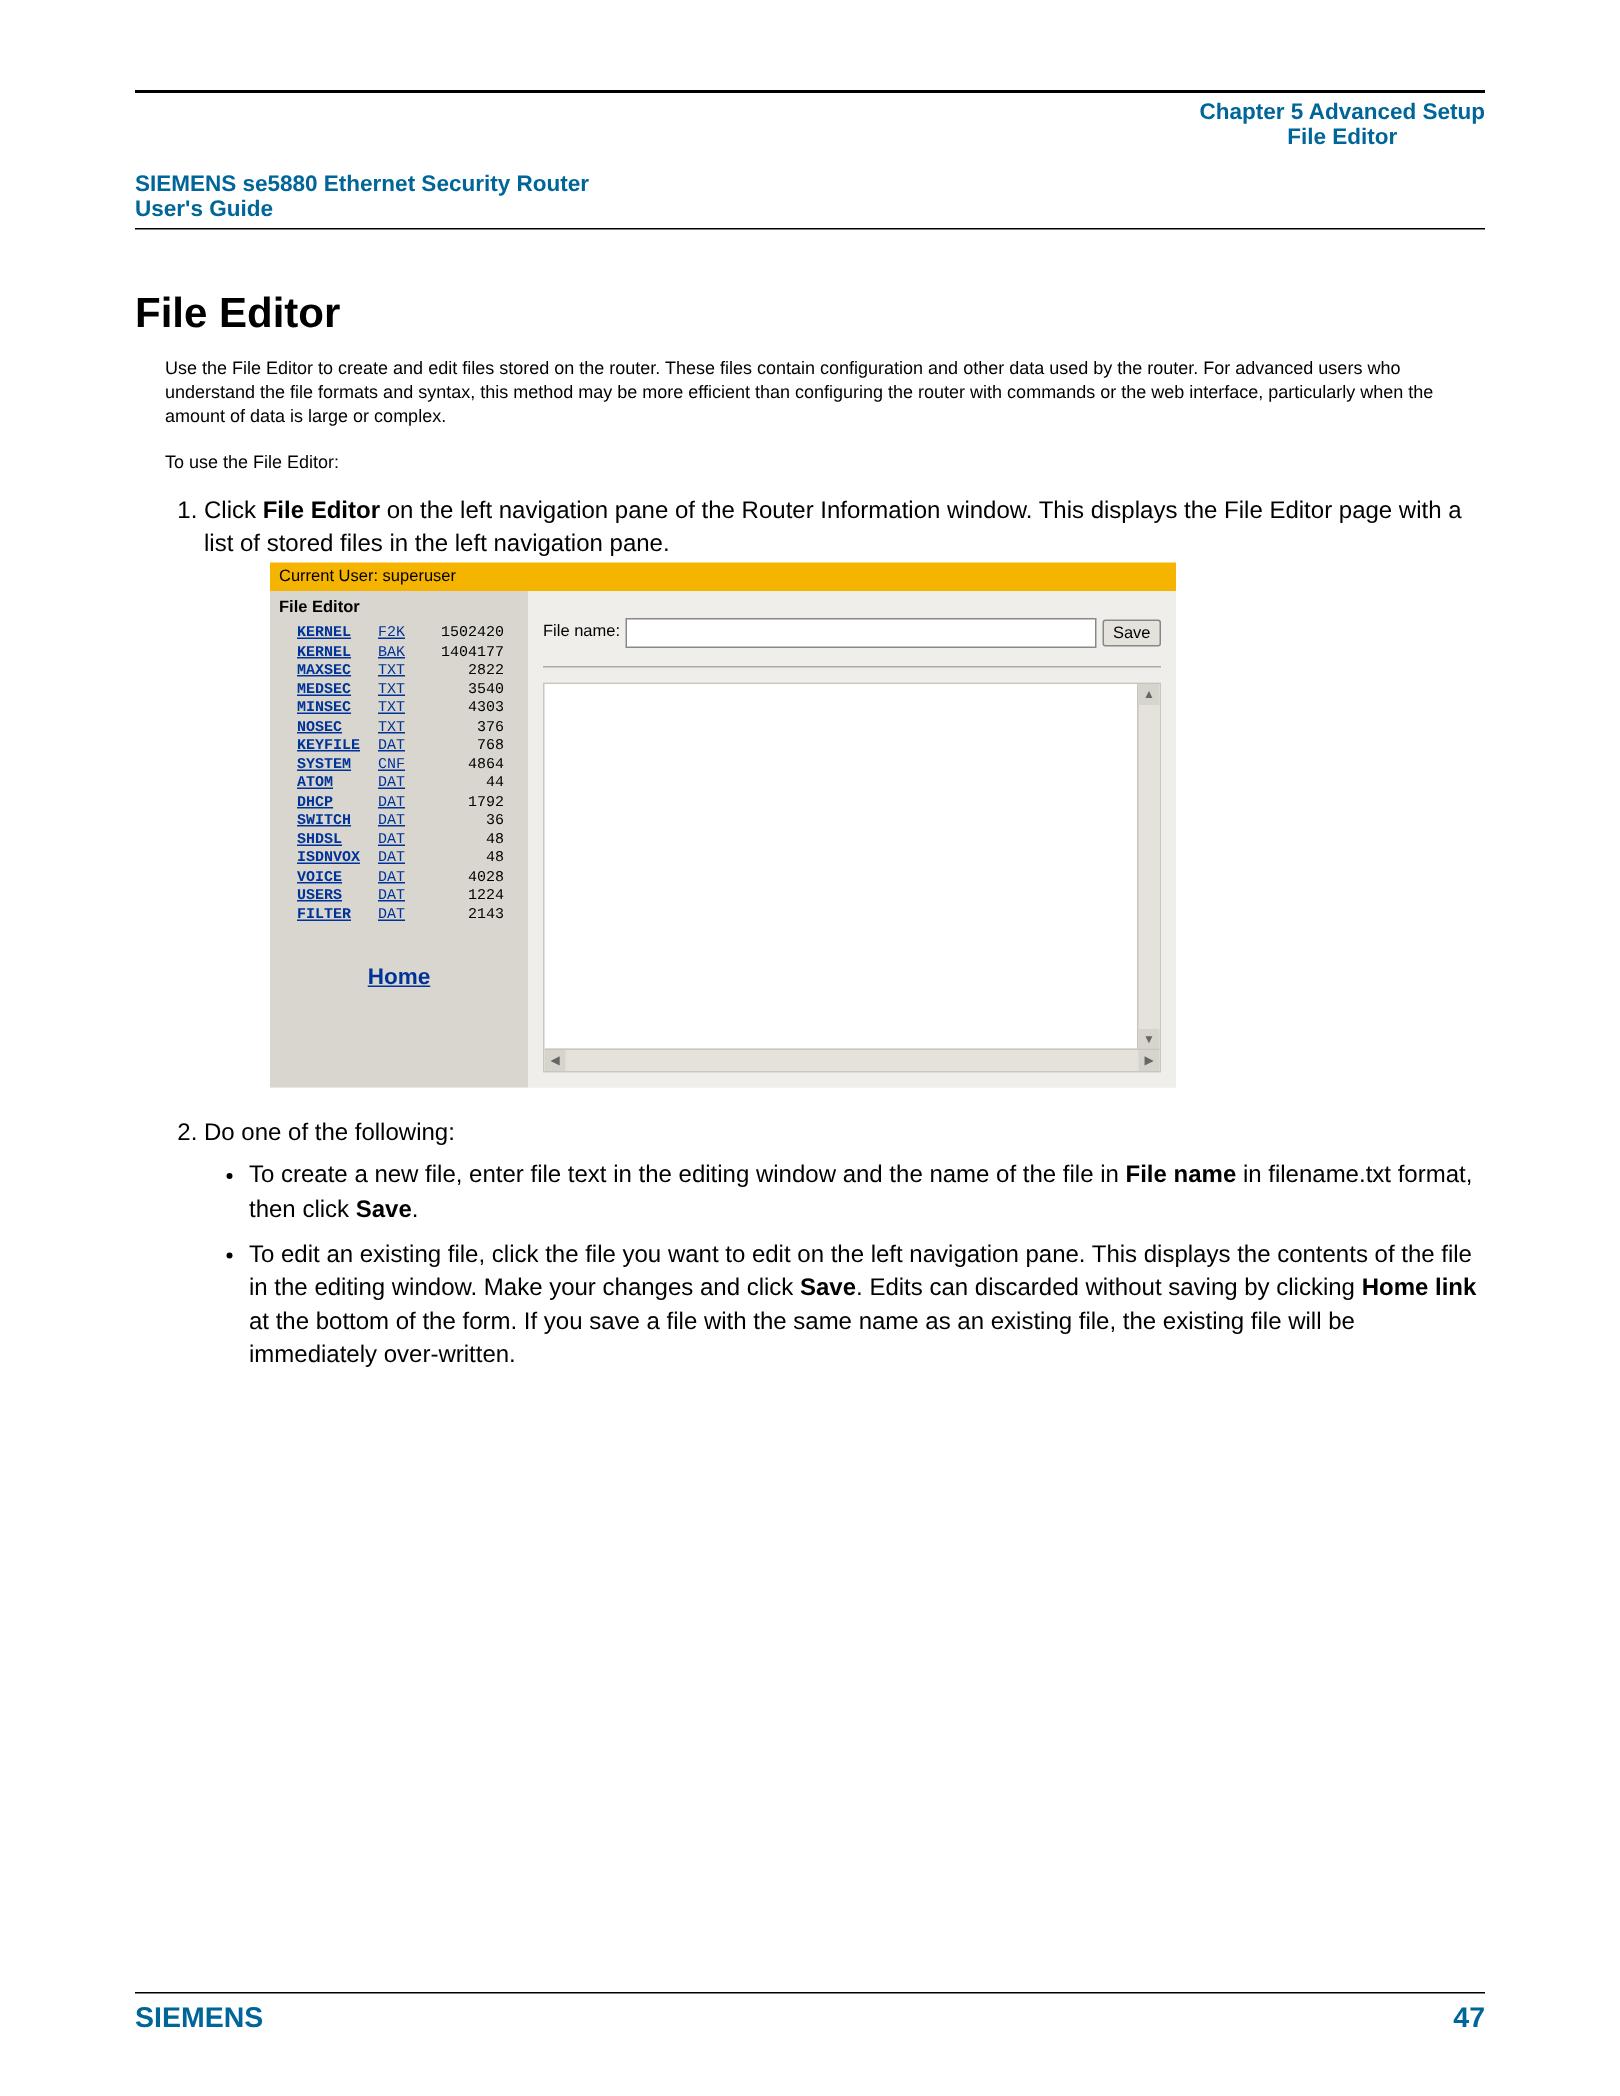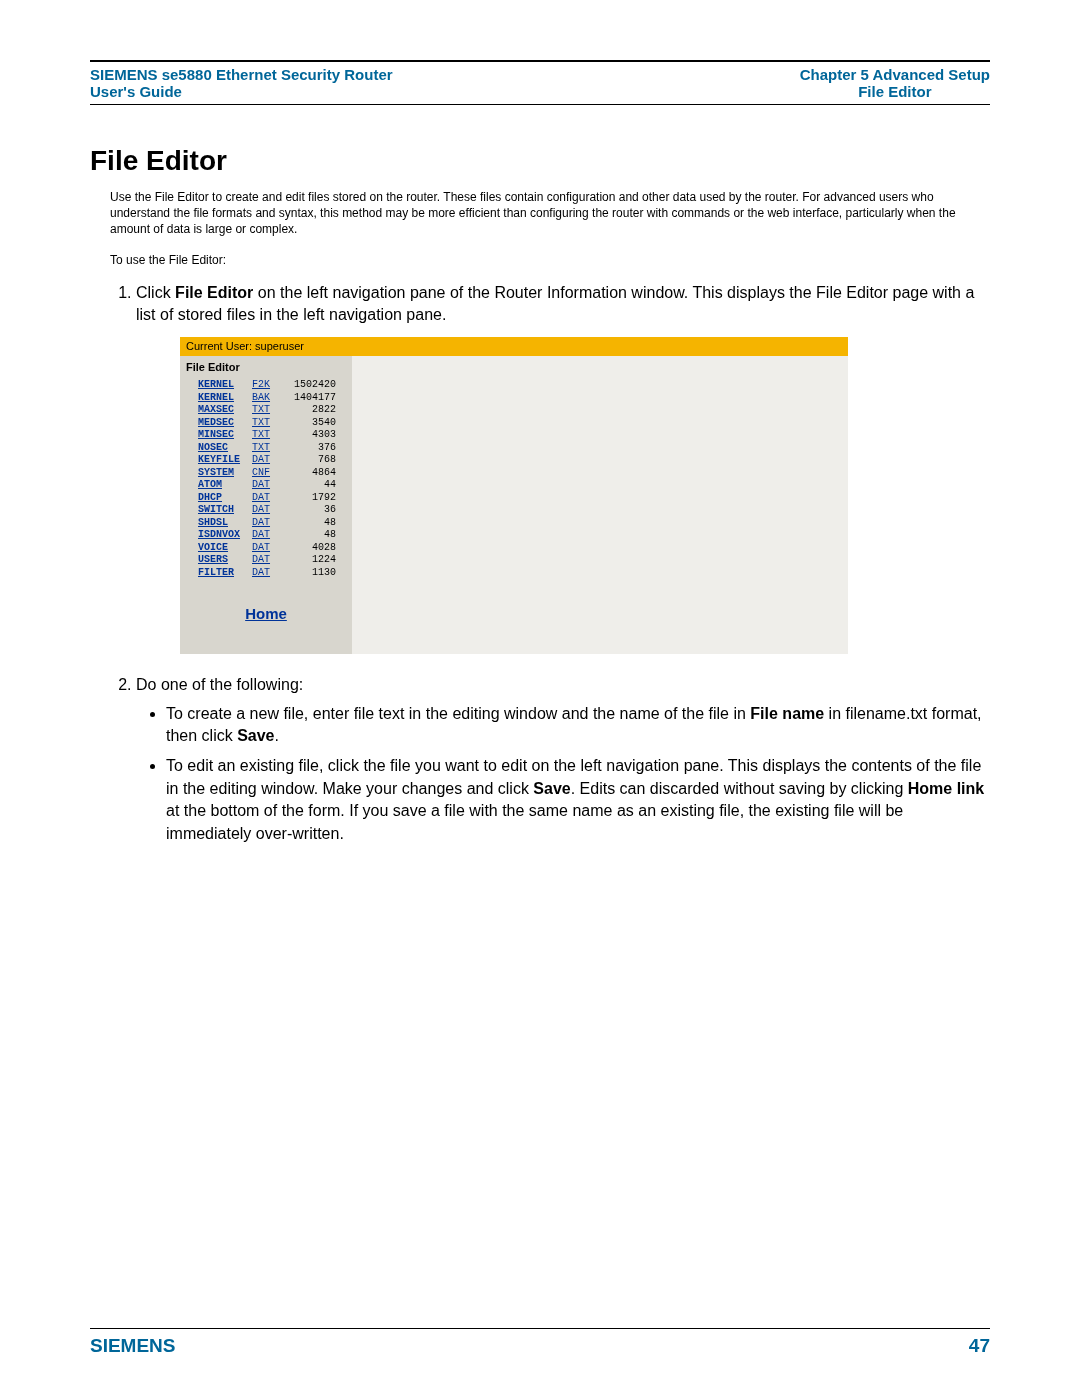--- a/index.html
+++ b/index.html
@@ -19,21 +19,21 @@
   }
   .header {
     border-top: 2px solid #000;
     border-bottom: 1px solid #000;
     padding: 4px 0 4px 0;
     display: flex;
     justify-content: space-between;
     font-weight: bold;
     font-size: 15px;
   }
-  .header .left { color: #006699; }
+  .header .left { color: #006699; margin-top: 48px; }
   .header .right { color: #006699; text-align: center; }
   .header .right .sub { display: block; }
   h1.title {
     font-size: 28px;
     color: #000;
     margin: 40px 0 12px 0;
     font-weight: bold;
   }
   p.body {
     margin: 0 0 14px 20px;
@@ -48,22 +48,22 @@
     margin-bottom: 10px;
     line-height: 1.4;
   }
   ul.bullets {
     list-style: disc;
     margin: 6px 0 0 8px;
     padding-left: 22px;
   }
   ul.bullets li { margin-bottom: 8px; }
   .screenshot {
-    margin: 10px 0 20px 44px;
-    width: 668px;
+    margin: 0 0 20px 44px;
+    width: 604px;
     font-size: 11px;
     border: none;
   }
   .ss-topbar {
     background: #f5b400;
     padding: 2px 6px;
     font-size: 11px;
   }
   .ss-body {
     display: flex;
@@ -276,24 +276,36 @@
                   <span class="fs">4028</span>
                 </div>
                 <div class="file-row">
                   <span class="fn">USERS</span>
                   <span class="fe">DAT</span>
                   <span class="fs">1224</span>
                 </div>
                 <div class="file-row">
                   <span class="fn">FILTER</span>
                   <span class="fe">DAT</span>
-                  <span class="fs">1130</span>
+                  <span class="fs">2143</span>
                 </div>
               </div>
             <div class="ss-home">Home</div>
+          </div>
+          <div class="ss-main">
+            <div class="ss-filename-row">
+              <span>File name:</span>
+              <input type="text" style="">
+              <button class="ss-save-btn">Save</button>
+            </div>
+            <div class="ss-hr"></div>
+            <div class="ss-editarea">
+              <div class="ss-scroll-v"></div>
+              <div class="ss-scroll-h"></div>
+            </div>
           </div>
         </div>
       </div>
     </li>
     <li>
       <span>Do one of the following:</span>
       <ul class="bullets">
         <li>
           <span>To create a new file, enter file text in the editing window and the name of the file in </span><strong>File name</strong><span> in filename.txt format, then click </span><strong>Save</strong><span>.</span>
         </li>

